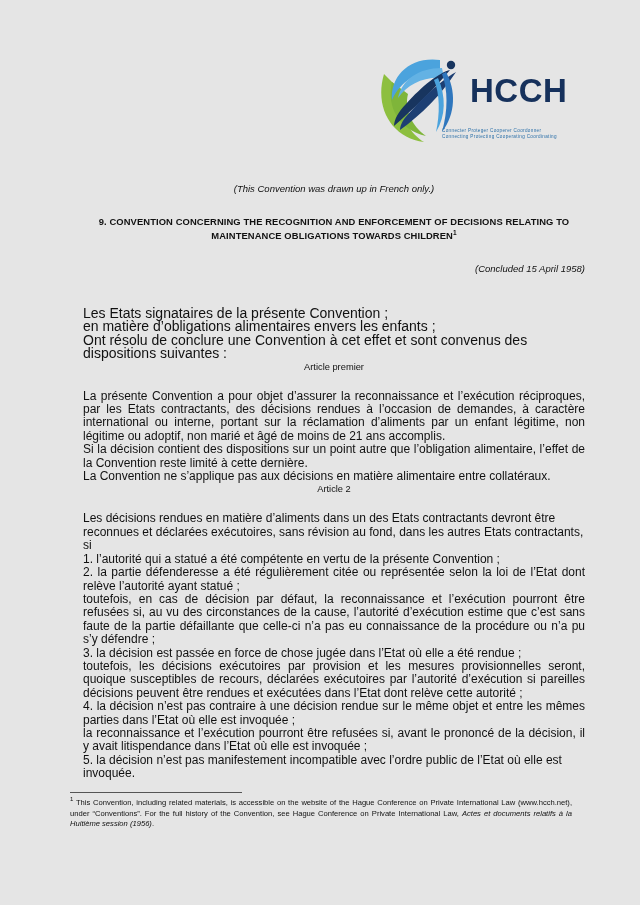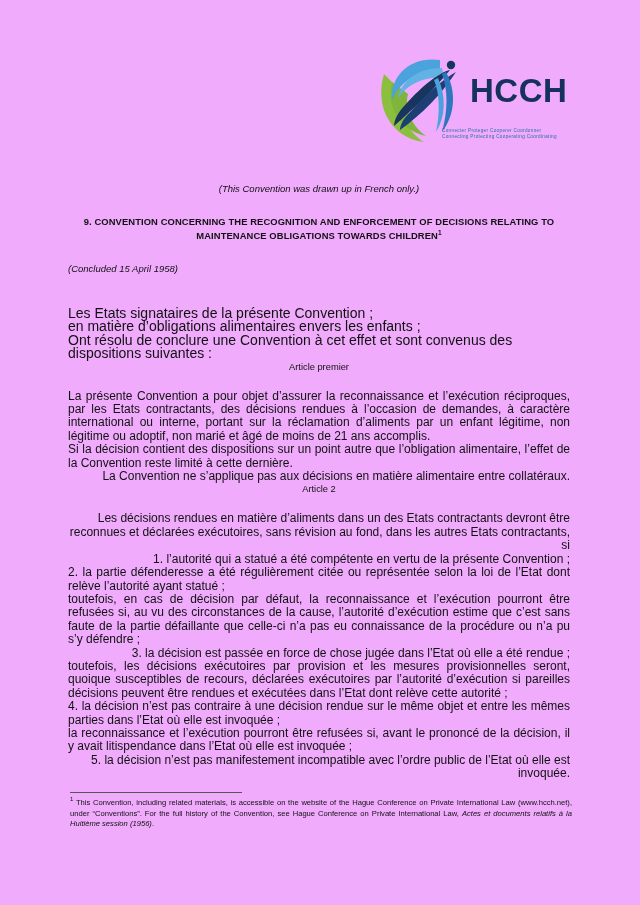--- a/index.html
+++ b/index.html
@@ -14,21 +14,21 @@
     font-family: "Liberation Sans", sans-serif;
     color: #111111;
     overflow: hidden;
   }
 
   .page {
     position: absolute;
     left: 0; top: 0;
     width: 640px;
     height: 905px;
-    background: #f0abfc;
+    background: #e5e5e5;
   }
 
   
   .logo-block {
     position: absolute;
     left: 378px;
     top: 52px;
     width: 200px;
     height: 100px;
   }
@@ -60,21 +60,21 @@
     color: #2a6fa8;
     letter-spacing: 0.35px;
     white-space: nowrap;
     text-align: left;
   }
   .logo-tagline div { white-space: nowrap; }
 
   
   .content {
     position: absolute;
-    left: 68px;
+    left: 83px;
     top: 0;
     width: 502px;
   }
 
   .drawn-note {
     margin-top: 182px;
     text-align: center;
     font-style: italic;
     font-size: 9.5px;
     line-height: 13px;
@@ -89,21 +89,21 @@
     letter-spacing: 0.1px;
   }
   .doc-title sup {
     font-size: 6.5px;
     vertical-align: super;
     line-height: 0;
   }
 
   .concluded {
     margin-top: 19px;
-    text-align: left;
+    text-align: right;
     font-style: italic;
     font-size: 9.5px;
     line-height: 13px;
   }
 
   .preamble {
     margin-top: 32px;
     font-size: 14px;
     line-height: 13.4px;
     text-align: left;
@@ -121,21 +121,21 @@
     line-height: 13.4px;
   }
   .article-body p {
     margin: 0;
   }
   .just {
     text-align: justify;
     text-justify: inter-word;
   }
   .noj {
-    text-align: right;
+    text-align: left;
   }
 
   
   .footnote {
     position: absolute;
     left: 70px;
     top: 792px;
     width: 502px;
   }
   .footnote-rule {

